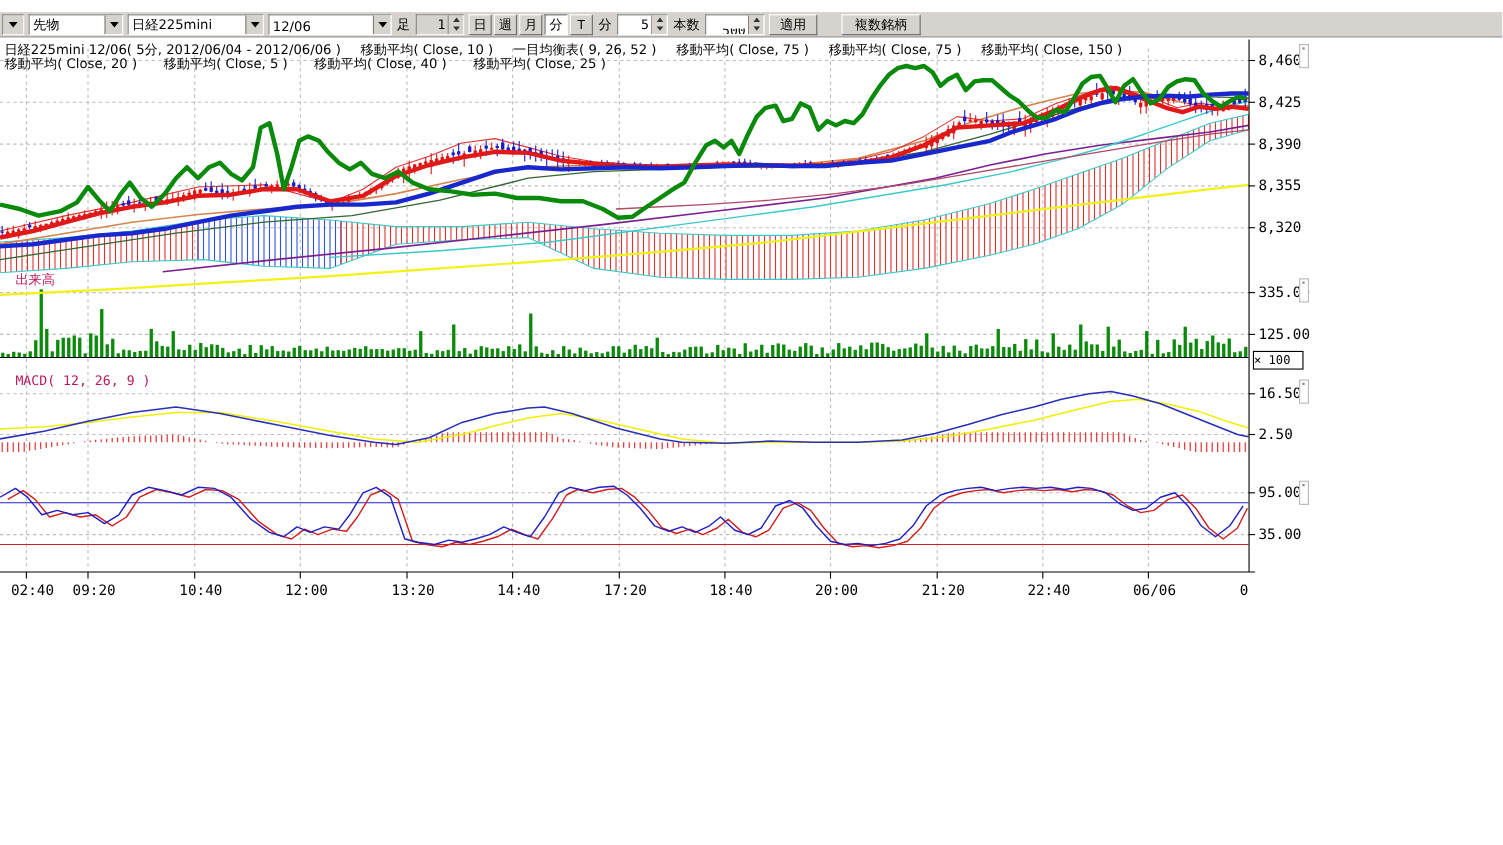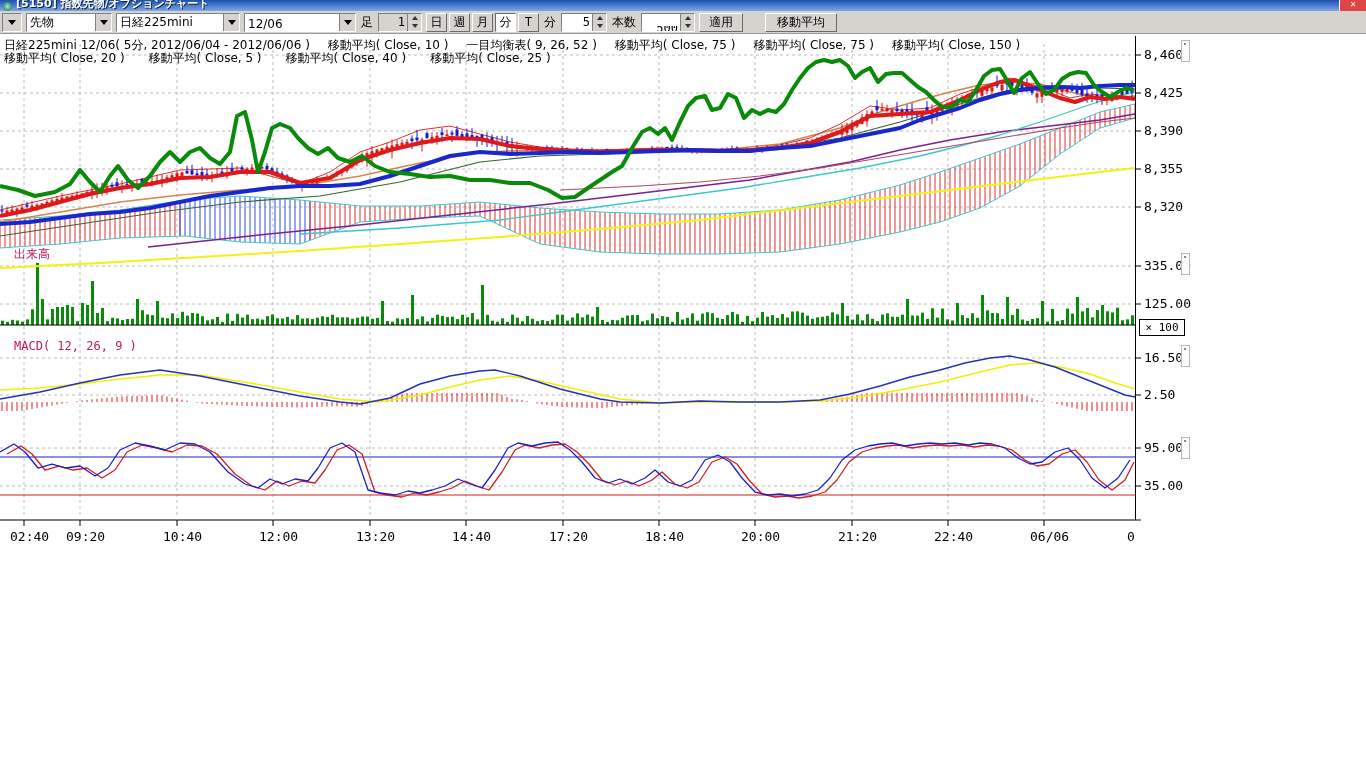--- a/index.html
+++ b/index.html
@@ -41,37 +41,31 @@
   .tri-u{width:0;height:0;border-left:3px solid transparent;border-right:3px solid transparent;
     border-bottom:4px solid #333;}
   .tri-d{width:0;height:0;border-left:3px solid transparent;border-right:3px solid transparent;
     border-top:4px solid #333;}
   .gap18{width:14px;flex:none;}
   
   .hdr{position:absolute;left:4px;display:flex;gap:18px;font-size:12px;color:#000;
     font-family:"DejaVu Sans","DejaVu Sans Mono",sans-serif;white-space:nowrap;z-index:3;}
   .panelabel{position:absolute;left:14px;font-size:12px;color:#be185d;z-index:3;white-space:nowrap;}
   #volmult{position:absolute;left:1139px;top:319px;width:44px;height:15px;border:1px solid #000;
-    background:#fff;font-size:11px;font-family:"DejaVu Sans Mono",monospace;text-align:center;
+    background:#fff;font-size:11px;font-family:"DejaVu Sans Mono",monospace;text-align:left;
     line-height:15px;z-index:3;}
   #chart{position:absolute;left:0;top:0;z-index:1;}
   .handle{position:absolute;width:7px;height:20px;border:1px solid #b8b8b8;background:#fdfdfd;z-index:2;}
   .handle::after{content:"";position:absolute;left:2px;top:2px;width:2px;height:2px;background:#888;}
 </style>
 </head>
 <body>
 
 <div id="win">
 
-  <div id="titlebar">
-    <span class="appicon"></span>
-    <span class="title">[5150] 指数先物/オプションチャート</span>
-    <span class="spacer"></span>
-    <span class="closebtn">✕</span>
-  </div>
 
   <div id="toolbar">
     <div class="combo" style="width:20px">
       <span class="cbtn" style="border-left:0;width:100%">
           <span class="arrow-down"></span>
         </span>
     </div>
     <div class="combo" style="width:86px">
       <span class="ctext">先物</span>
       <span class="cbtn">
@@ -128,21 +122,21 @@
           <div>
             <span class="tri-u"></span>
           </div>
           <div>
             <span class="tri-d"></span>
           </div>
         </div>
     </div>
     <button class="tbtn" style="width:44px">適用</button>
     <span class="gap18"></span>
-    <button class="tbtn" style="width:72px">移動平均</button>
+    <button class="tbtn" style="width:72px">複数銘柄</button>
   </div>
 
   <svg id="chart" width="1366" height="768">
       <g>
         <line x1="0" y1="55" x2="1135" y2="55" stroke="#bcbcbc" stroke-width="1" stroke-dasharray="3,3"></line>
         <line x1="0" y1="93" x2="1135" y2="93" stroke="#bcbcbc" stroke-width="1" stroke-dasharray="3,3"></line>
         <line x1="0" y1="131" x2="1135" y2="131" stroke="#bcbcbc" stroke-width="1" stroke-dasharray="3,3"></line>
         <line x1="0" y1="169" x2="1135" y2="169" stroke="#bcbcbc" stroke-width="1" stroke-dasharray="3,3"></line>
         <line x1="0" y1="207" x2="1135" y2="207" stroke="#bcbcbc" stroke-width="1" stroke-dasharray="3,3"></line>
         <line x1="0" y1="266" x2="1135" y2="266" stroke="#bcbcbc" stroke-width="1" stroke-dasharray="3,3"></line>

